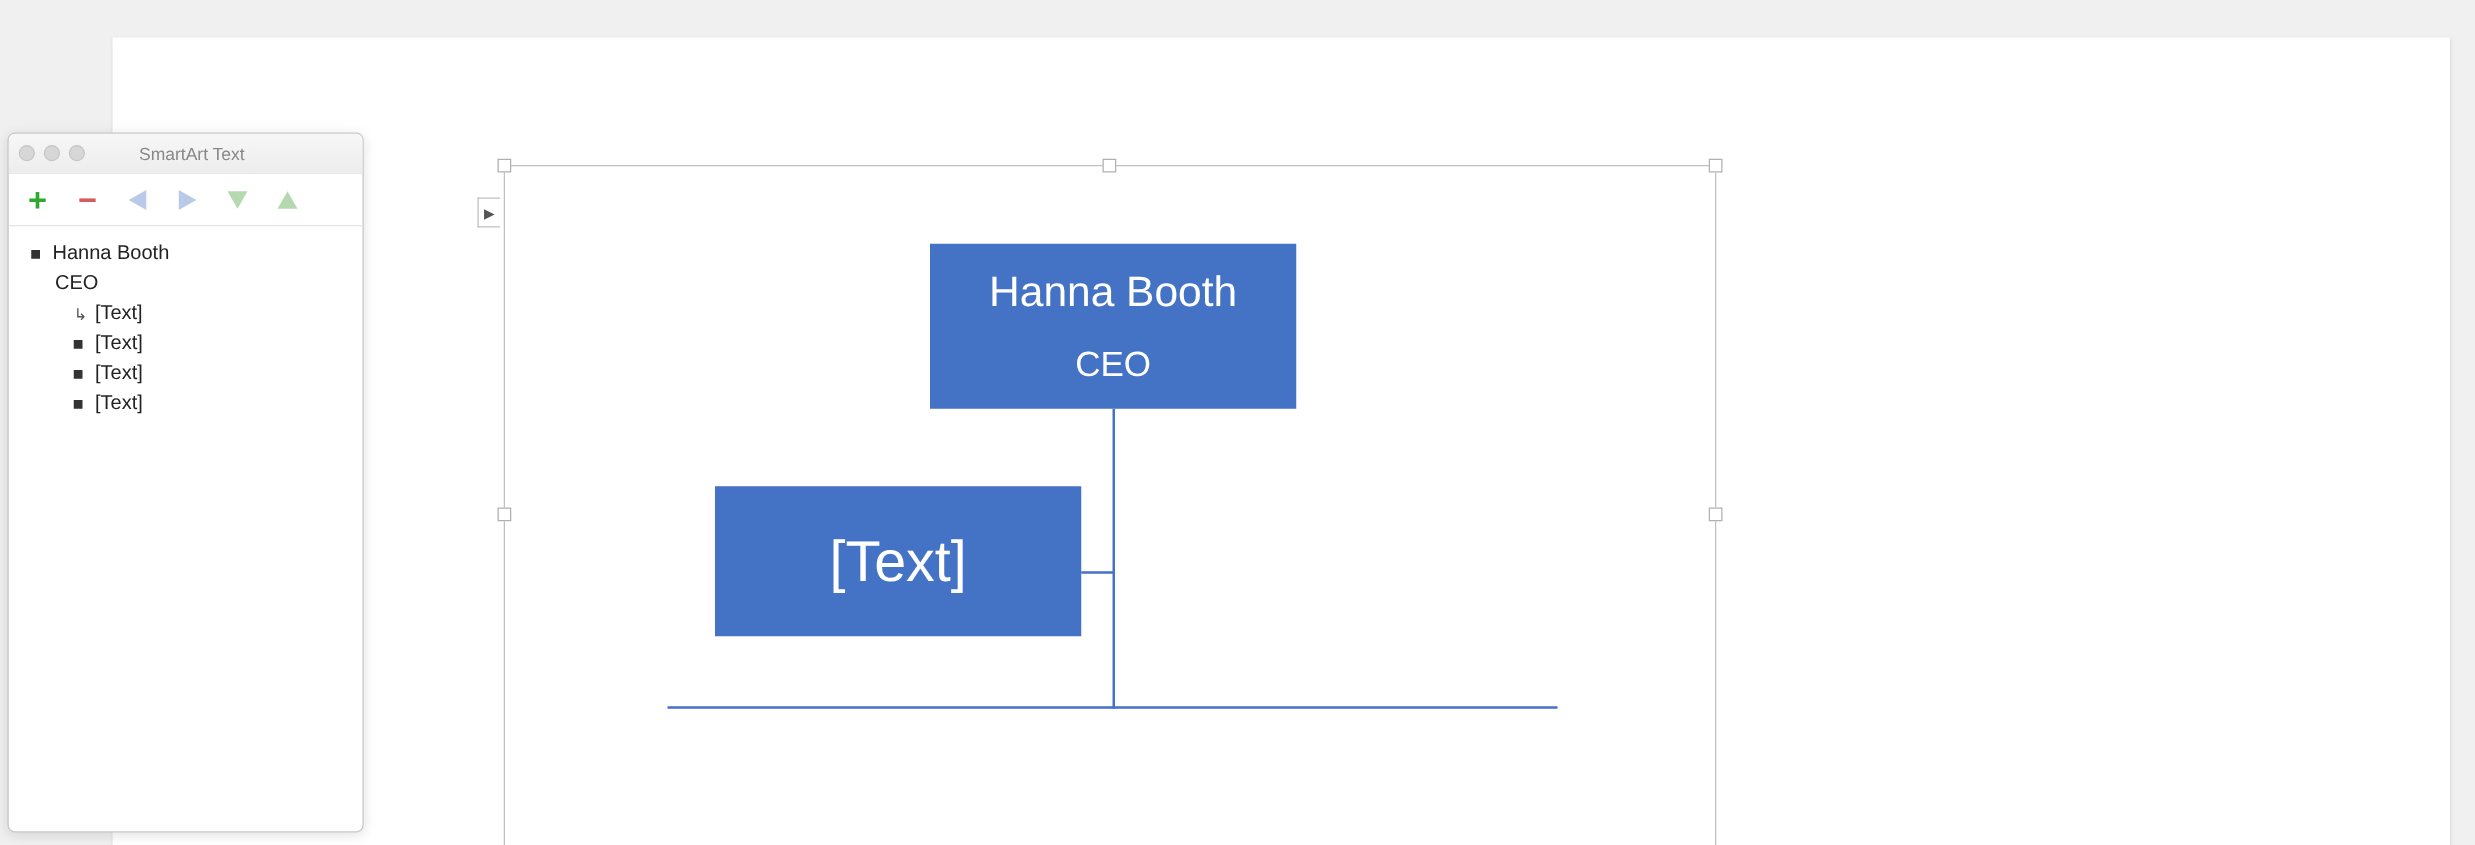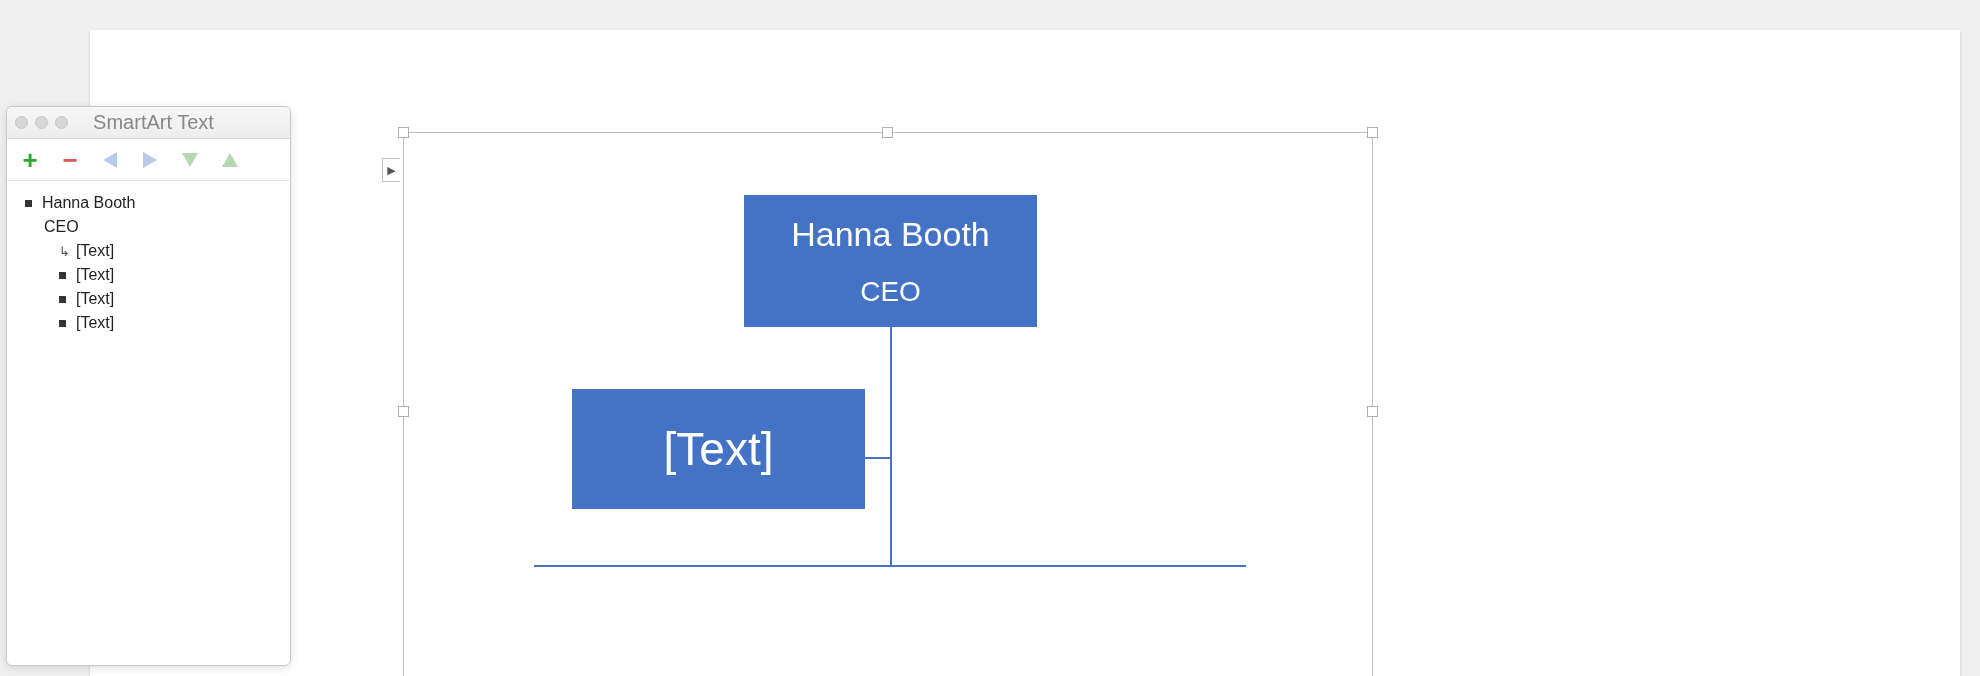--- a/index.html
+++ b/index.html
@@ -166,21 +166,21 @@
     width: 13px;
     height: 13px;
     border-radius: 50%;
     background: #d7d7d7;
     border: 1px solid #c5c5c5;
     margin-right: 7px;
   }
   .panel-title {
     flex: 1;
     text-align: center;
-    font-size: 20px;
+    font-size: 14px;
     color: #888;
     padding-right: 50px;
   }
   .panel-toolbar {
     height: 42px;
     display: flex;
     align-items: center;
     padding: 0 12px;
     gap: 18px;
     border-bottom: 1px solid #e4e4e4;

